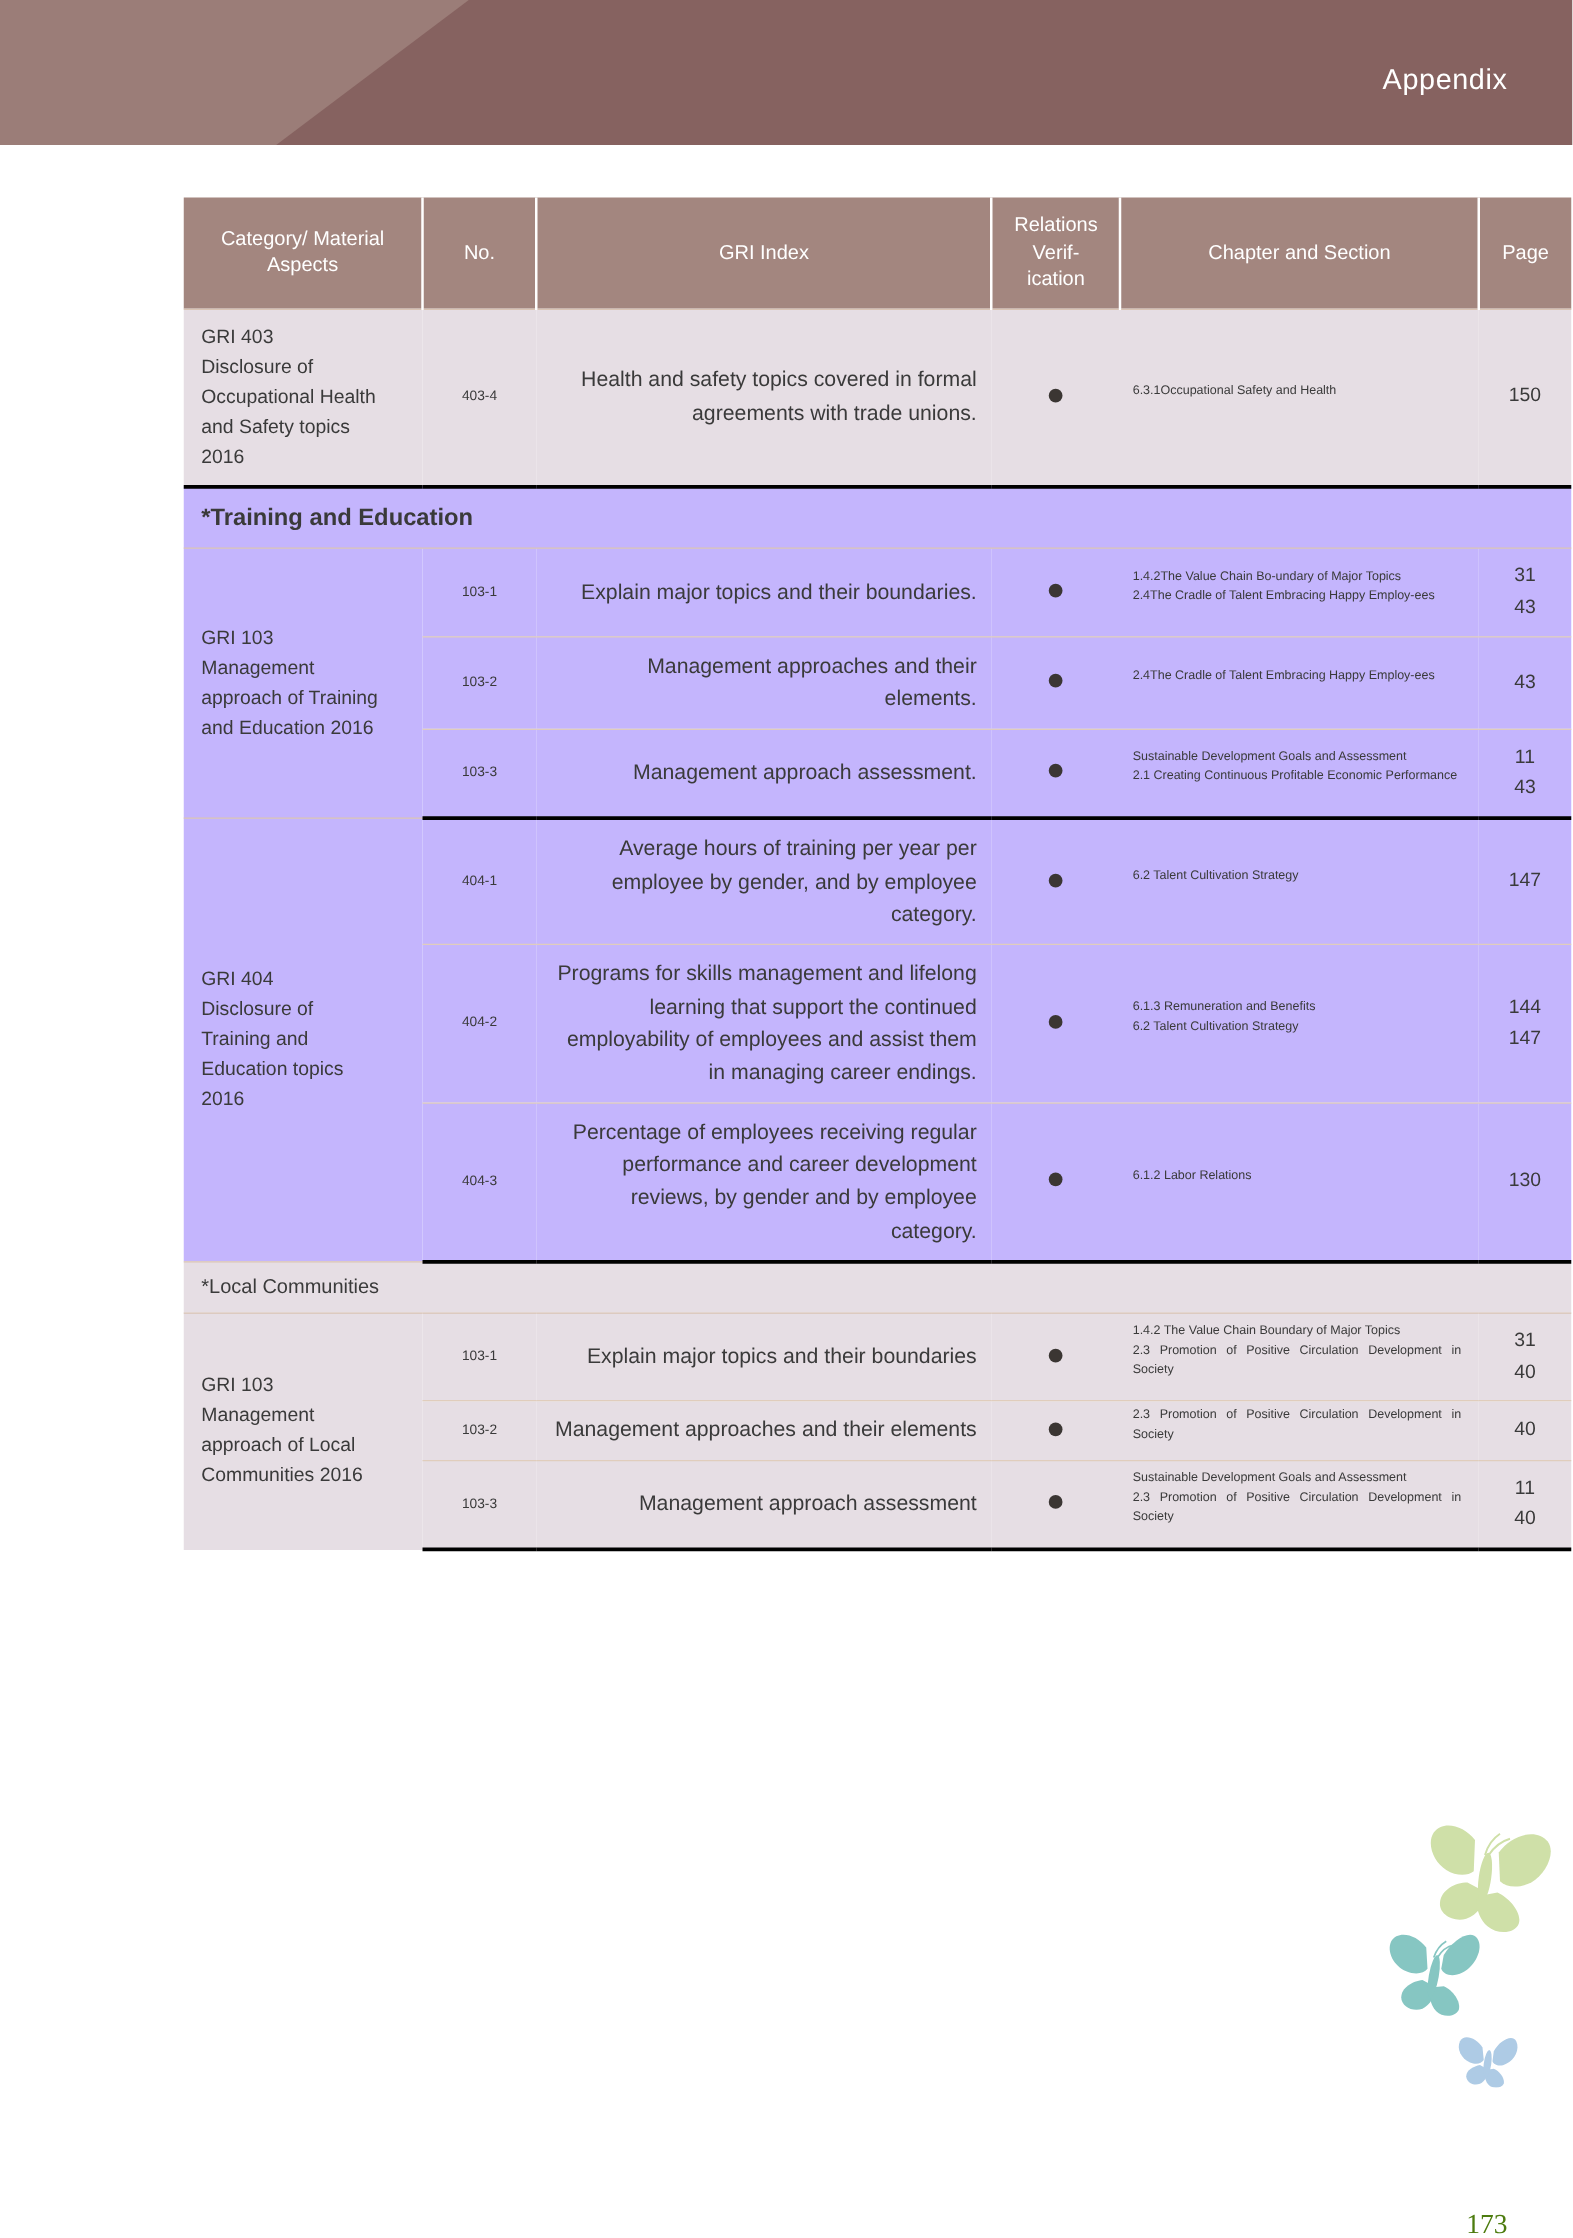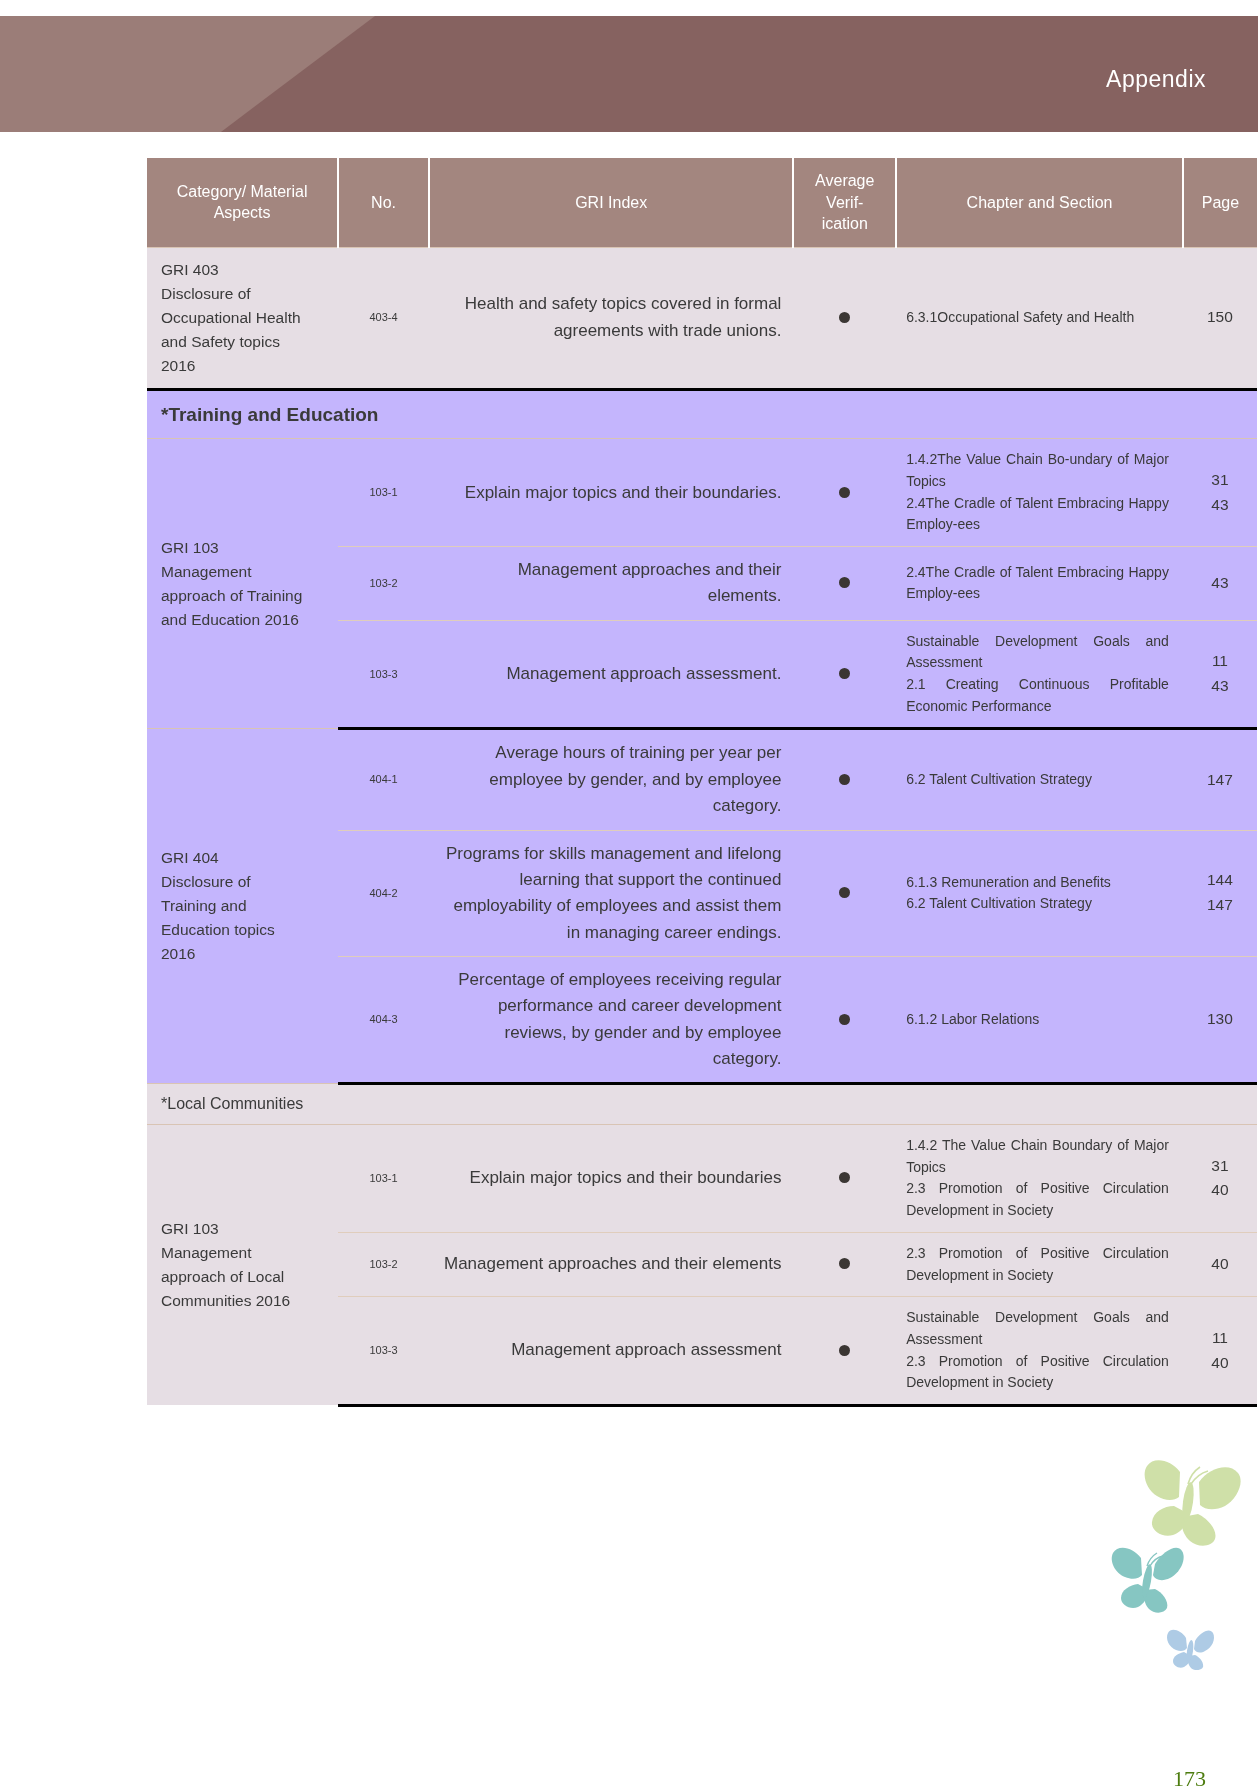--- a/index.html
+++ b/index.html
@@ -12,21 +12,21 @@
     height: 1790px;
     position: relative;
     font-family: "Liberation Sans", sans-serif;
     color: #3a3a3a;
     overflow: hidden;
   }
 
   
   .banner {
     position: absolute;
-    top: 16px; left: 0;
+    top: 0; left: 0;
     width: 1258px;
     height: 116px;
     overflow: hidden;
   }
   .banner-light {
     position: absolute;
     top: 0; left: 0;
     width: 100%; height: 100%;
     background: #9b7d78;
   }
@@ -121,22 +121,22 @@
     text-align: right;
     font-size: 17px;
   }
   td.ver {
     text-align: center;
     vertical-align: middle;
   }
   td.chp {
     text-align: justify;
     text-align-last: left;
-    font-size: 14px;
-    padding: 10px 14px 10px 10px;
+    font-size: 10px;
+    padding: 0 14px 10px 10px;
   }
   td.pg {
     text-align: center;
     font-size: 15.5px;
     padding: 10px 6px;
     line-height: 1.6;
   }
 
   .dot {
     display: inline-block;
@@ -191,21 +191,21 @@
       <col class="c-ver">
         <col class="c-chp">
         <col class="c-pg">
     </colgroup>
     <thead>
       <tr>
         <th>Category/ Material Aspects</th>
         <th>No.</th>
         <th>GRI Index</th>
         <th>
-          <span>Average</span><br>
+          <span>Relations</span><br>
           <span>Verif-</span><br>
           <span>ication</span>
         </th>
         <th>Chapter and Section</th>
         <th>Page</th>
       </tr>
     </thead>
     <tbody id="tbody">
         <tr class="band-violet edge-top edge-bot">
           <td class="cat cat-span" rowspan="1">

